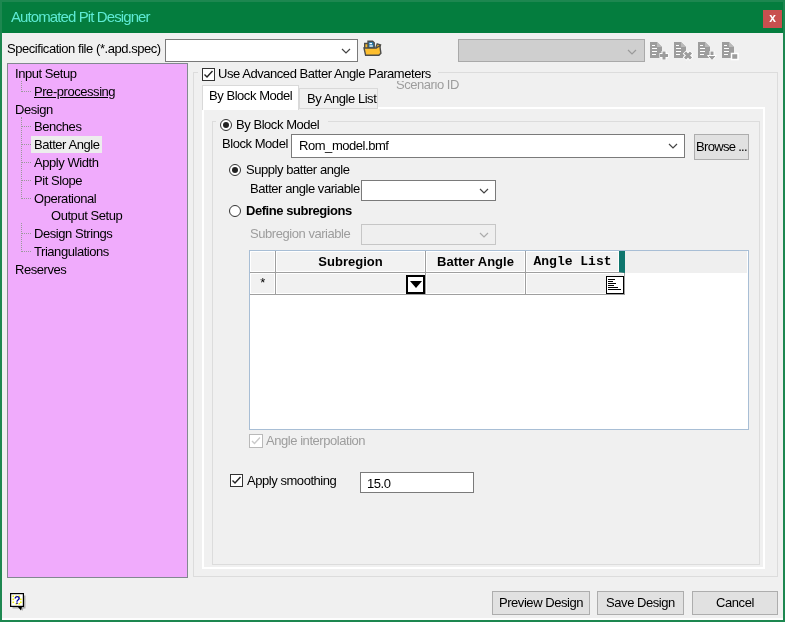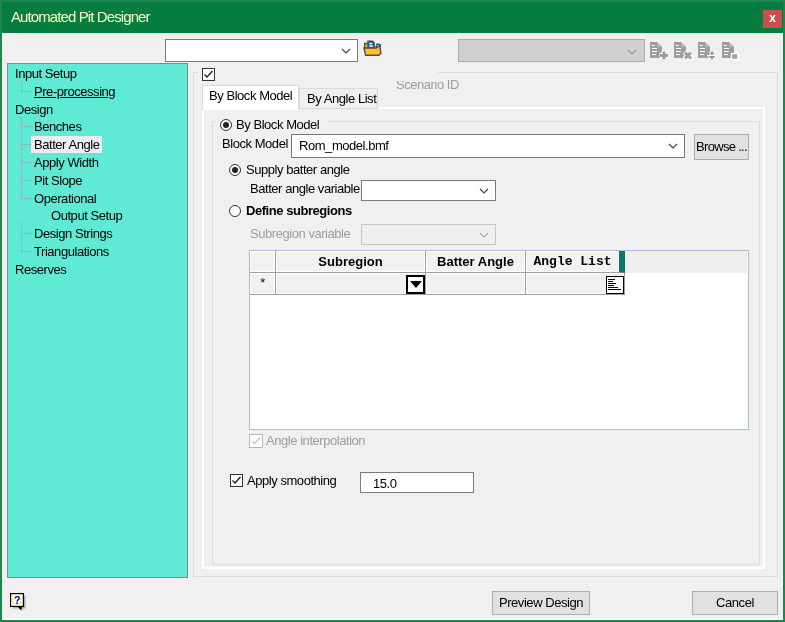--- a/index.html
+++ b/index.html
@@ -2,21 +2,21 @@
 <html><head>
 <meta charset="utf-8">
 <style>
 * { margin:0; padding:0; box-sizing:border-box; }
 html,body { width:785px; height:622px; overflow:hidden; }
 body { font-family:"Liberation Sans", sans-serif; font-size:13px; letter-spacing:-0.45px; color:#000; }
 .abs { position:absolute; }
 #dlg { position:absolute; left:0; top:0; width:785px; height:622px;
   background:#f0f0f0; border:2px solid #1d8750; }
 #title { position:absolute; left:0; top:0; width:781px; height:31px; background:#047d3e; }
-#title .txt { position:absolute; left:9px; top:6px; color:#fef9c3; font-size:15px; letter-spacing:-0.9px; }
+#title .txt { position:absolute; left:9px; top:6px; color:#5eead4; font-size:15px; letter-spacing:-0.9px; }
 #closeb { position:absolute; left:761px; top:8px; width:19px; height:18px; background:#c8504f;
   color:#fff; font-weight:bold; font-size:12px; text-align:center; line-height:17px; letter-spacing:0; }
 .lbl { position:absolute; white-space:nowrap; }
 .gray { color:#9d9d9d; }
 .combo { position:absolute; background:#fff; border:1px solid #7a7a7a; }
 .combo .chev { position:absolute; right:6px; top:50%; margin-top:-3px; }
 .combo-dis { position:absolute; background:#cfcfcf; border:1px solid #a9a9a9; }
 .btn { position:absolute; background:#e1e1e1; border:1px solid #adadad; text-align:center; white-space:nowrap; }
 .gbox { position:absolute; border:1px solid #dcdcdc; }
 .cb { position:absolute; width:13px; height:13px; background:#fff; border:1px solid #333; }
@@ -26,20 +26,21 @@
 </style>
 </head>
 <body>
 <div id="dlg">
 
   <div id="title">
       <span class="txt">Automated Pit Designer</span>
     </div>
   <div id="closeb">x</div>
 
+  <div class="lbl" style="left:5px; top:39px;">Specification file (*.apd.spec)</div>
   <div class="combo" style="left:163px; top:37px; width:193px; height:23px;">
     <svg class="chev" width="10" height="6">
         <path d="M1 1 L5 5 L9 1" stroke="#444" stroke-width="1.2" fill="none"></path>
       </svg>
   </div>
   <div class="abs" id="folderic" style="left:361px; top:38px;">
       <svg width="20" height="17" viewBox="0 0 20 17">
         <path d="M1.7 3.5 L6 3.5 L6 9 L1.7 9 Z" fill="#f5bb2d" stroke="#4c4c4a" stroke-width="1.4"></path>
         <path d="M5 1.2 L9.6 1.2 L11.2 2.8 L11.2 9.5 L5 9.5 Z" fill="#2b7cad" stroke="#4c4c4a" stroke-width="1.4"></path>
         <line x1="6.5" y1="3.6" x2="9" y2="3.6" stroke="#fff" stroke-width="1.3"></line>
@@ -111,21 +112,21 @@
         <g stroke="#ffffff" stroke-width="1">
           <line x1="4" y1="4.5" x2="7" y2="4.5"></line>
           <line x1="4" y1="7.5" x2="9" y2="7.5"></line>
           <line x1="4" y1="10.5" x2="9" y2="10.5"></line>
           <line x1="4" y1="13.5" x2="8" y2="13.5"></line>
         </g>
         <rect x="11.5" y="12.5" width="6.5" height="6" fill="#9d9d9d" stroke="#fff" stroke-width="1.5"></rect>
       </svg>
     </div>
 
-  <div class="abs" id="tree" style="left:5px; top:61px; width:181px; height:515px; background:#5eead4; border:1px solid #828790;">
+  <div class="abs" id="tree" style="left:5px; top:61px; width:181px; height:515px; background:#f0abfc; border:1px solid #828790;">
       <div style="position:absolute;left:13px;top:17px;width:1px;height:11px;border-left:1px dotted #9a9a9a;"></div>
       <div style="position:absolute;left:13px;top:53px;width:1px;height:82px;border-left:1px dotted #9a9a9a;"></div>
       <div style="position:absolute;left:13px;top:159px;width:1px;height:29px;border-left:1px dotted #9a9a9a;"></div>
       <div style="position:absolute;left:7px;top:2px;">Input Setup</div>
       <div style="position:absolute;left:14px;top:27px;width:9px;height:1px;border-top:1px dotted #9a9a9a;"></div>
       <div style="position:absolute;left:26px;top:20px;text-decoration:underline;">Pre-processing</div>
       <div style="position:absolute;left:7px;top:38px;text-align:center;">Design</div>
       <div style="position:absolute;left:14px;top:62px;width:9px;height:1px;border-top:1px dotted #9a9a9a;"></div>
       <div style="position:absolute;left:26px;top:55px;">Benches</div>
       <div style="position:absolute;left:14px;top:80px;width:9px;height:1px;border-top:1px dotted #9a9a9a;"></div>
@@ -145,20 +146,21 @@
     </div>
 
   <div class="gbox" style="left:191px; top:70px; width:585px; height:505px; border-color:#dcdcdc;"></div>
 
   <div class="abs" style="left:196px; top:63px; width:240px; height:16px; background:#f0f0f0;"></div>
   <div class="cb" style="left:200px; top:65.5px;">
     <svg width="11" height="11">
         <path d="M1.5 5.5 L4 8 L9.5 2" stroke="#222" stroke-width="1.4" fill="none"></path>
       </svg>
   </div>
+  <div class="lbl" style="left:216px; top:64px;">Use Advanced Batter Angle Parameters</div>
 
   <div class="abs" style="left:200px; top:83px; width:97px; height:25px; background:#fff; border:1px solid #d9d9d9; border-bottom:none; z-index:3;"></div>
   <div class="lbl" style="left:207px; top:86px; z-index:4;">By Block Model</div>
   <div class="abs" style="left:297px; top:86px; width:79px; height:21px; background:#f0f0f0; border:1px solid #d9d9d9; z-index:2;"></div>
   <div class="lbl" style="left:305px; top:89px; z-index:4;">By Angle List</div>
 
   <div class="abs" style="left:200px; top:105px; width:563px; height:462px; background:#f0f0f0; border:2px solid #fff;"></div>
 
   <div class="gbox" style="left:210px; top:119px; width:548px; height:444px;"></div>
   <div class="abs" style="left:214px; top:113px; width:112px; height:14px; background:#f0f0f0;"></div>
@@ -230,21 +232,21 @@
   </div>
   <div class="lbl gray" style="left:264px; top:431px;">Angle interpolation</div>
 
   <div class="cb" style="left:228px; top:472px;">
     <svg width="11" height="11">
         <path d="M1.5 5.5 L4 8 L9.5 2" stroke="#222" stroke-width="1.4" fill="none"></path>
       </svg>
   </div>
   <div class="lbl" style="left:245px; top:471px;">Apply smoothing</div>
   <div class="abs" style="left:358px; top:470px; width:114px; height:21px; background:#fff; border:1px solid #7a7a7a;">
-    <span style="position:absolute; left:12px; top:3px;">15.0</span>
+    <span style="position:absolute; left:6px; top:3px;">15.0</span>
   </div>
 
   <div class="abs" style="left:0; bottom:0; width:781px; height:2px; background:#fdfdfd;"></div>
   <div class="abs" id="helpic" style="left:8px; top:591px;">
       <svg width="18" height="19" viewBox="0 0 18 19">
         <rect x="2.5" y="2.5" width="13" height="13" fill="#b0b0b0"></rect>
         <path d="M9 13 L14 13 L12.5 18 Z" fill="#b0b0b0"></path>
         <rect x="0.6" y="0.6" width="12.8" height="12.8" fill="#fff" stroke="#000" stroke-width="1.2"></rect>
         <g fill="#f4f40c">
           <rect x="2.5" y="2.5" width="1.6" height="1.6"></rect>
@@ -255,14 +257,15 @@
           <rect x="10" y="5.5" width="1.6" height="1.6"></rect>
           <rect x="10" y="8.5" width="1.6" height="1.6"></rect>
           <rect x="5.5" y="10" width="1.6" height="1.6"></rect>
           <rect x="8.5" y="10" width="1.6" height="1.6"></rect>
         </g>
         <text x="7.2" y="10.6" text-anchor="middle" font-family="Liberation Sans" font-size="10.5" font-weight="bold" fill="#00009b" letter-spacing="0">?</text>
         <path d="M7.5 13.4 L12 13.4 L11 17.6 Z" fill="#000"></path>
       </svg>
     </div>
   <div class="btn" style="left:490px; top:589px; width:98px; height:24px; line-height:22px;">Preview Design</div>
+  <div class="btn" style="left:595px; top:589px; width:87px; height:24px; line-height:22px;">Save Design</div>
   <div class="btn" style="left:690px; top:589px; width:86px; height:24px; line-height:22px;">Cancel</div>
 </div>
 
 </body></html>

